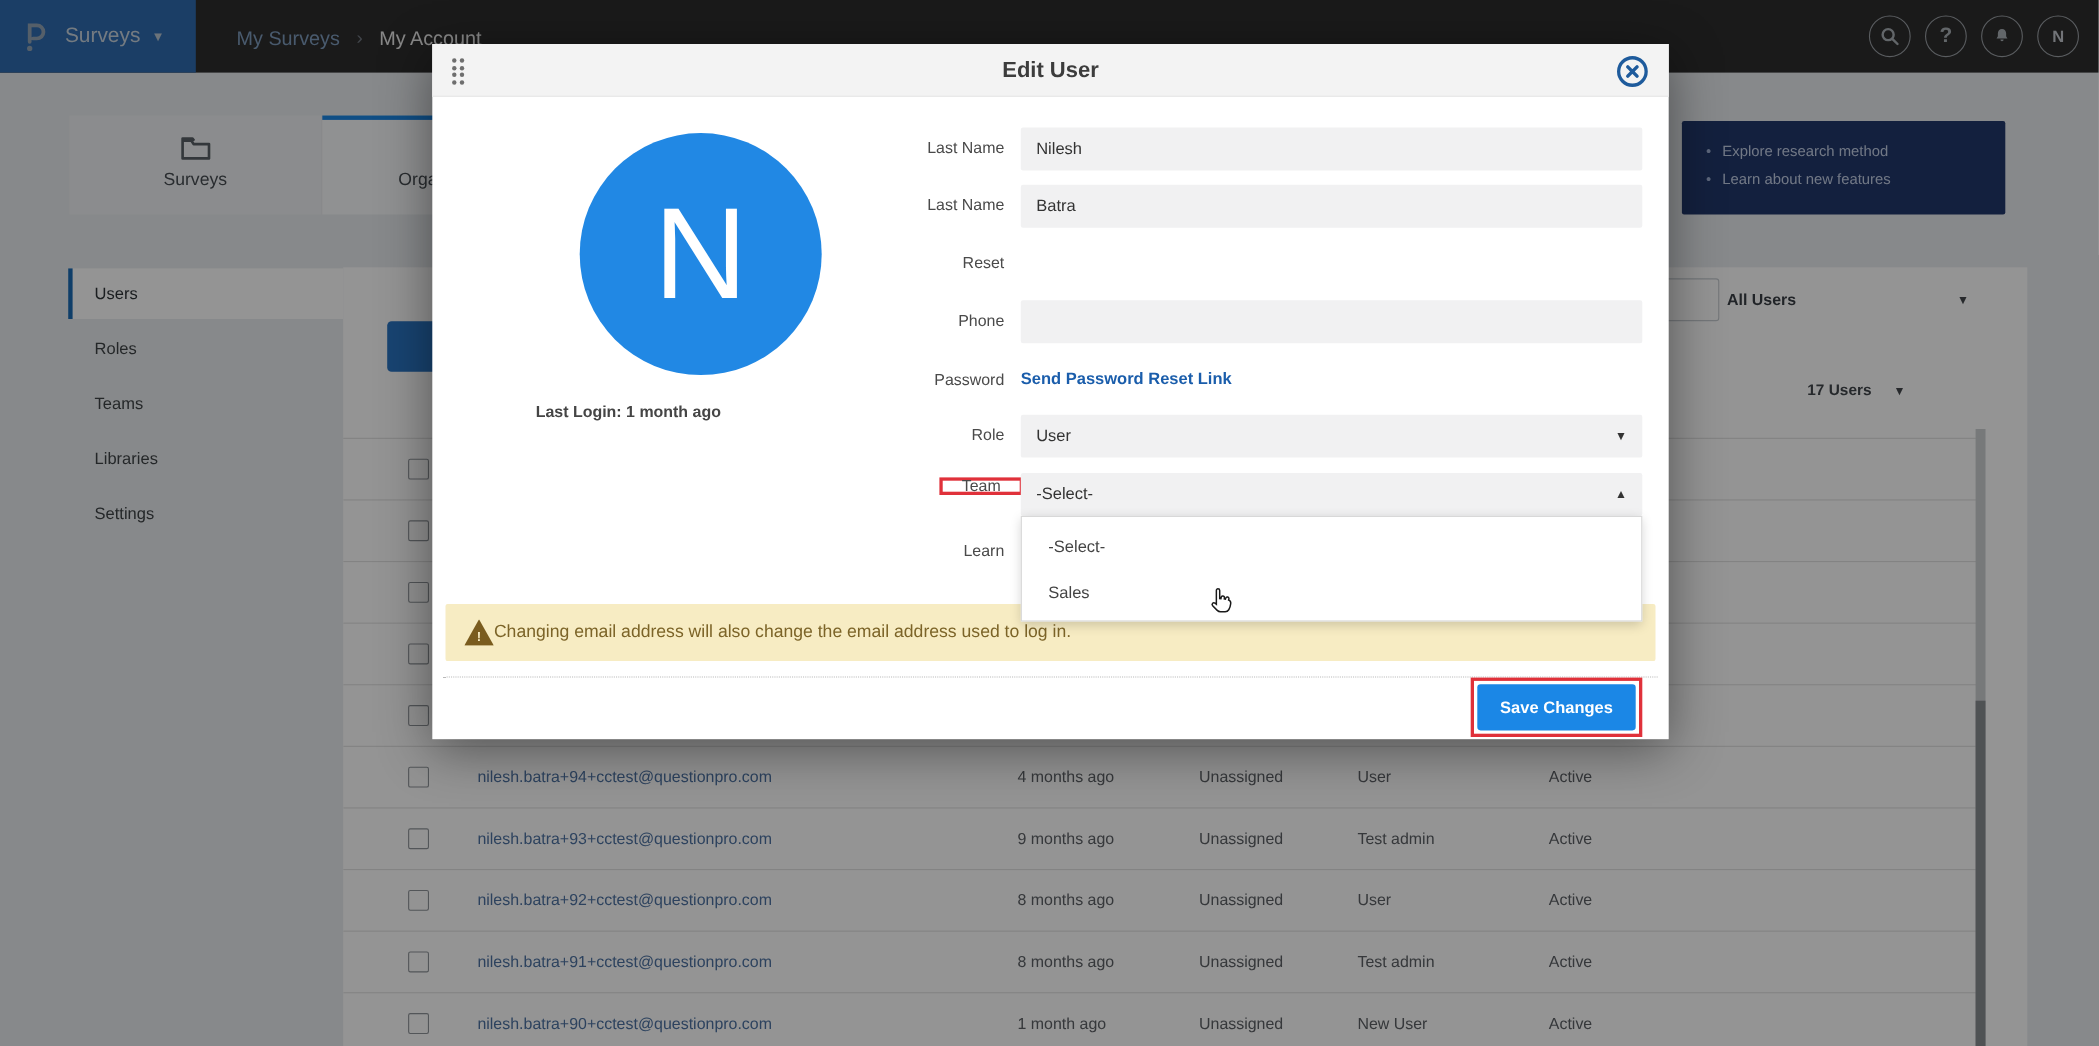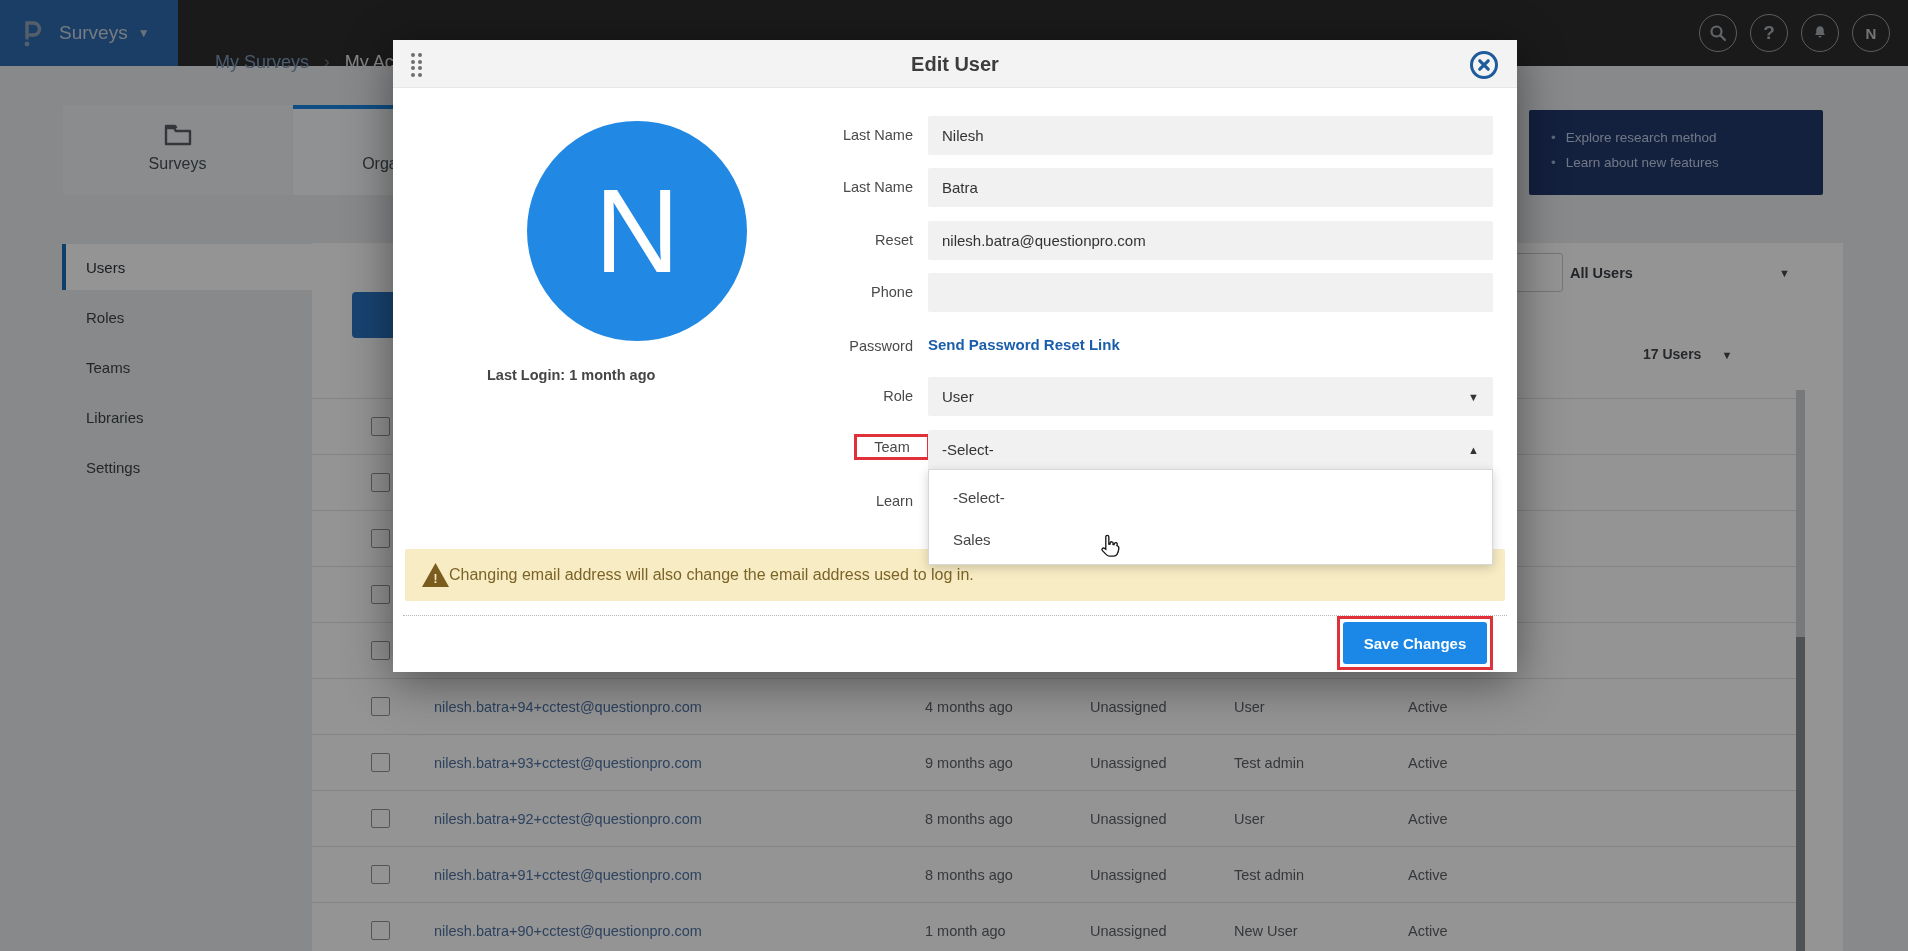--- a/index.html
+++ b/index.html
@@ -5,21 +5,21 @@
   html,body{margin:0;padding:0;}
   body{font-family:"Liberation Sans", sans-serif; background:#555;}
   #stage{position:relative;width:1908px;height:951px;overflow:hidden;background:#e9ecef;}
   
   .navbar{position:absolute;left:0;top:0;width:1908px;height:66px;background:var(--navbar_bg);}
   .logo-box{position:absolute;left:0;top:0;width:178px;height:66px;background:var(--logo_box_blue);
     display:flex;align-items:center;padding-left:20px;box-sizing:border-box;cursor:pointer;}
   .logo-mark{flex:0 0 auto;margin-right:13px;}
   .product-name{font-size:19px;color:#c9d4df;}
   .product-caret{font-size:12px;color:#b9c6d2;margin-left:10px;}
-  .breadcrumb{position:absolute;left:215px;top:0;height:70px;display:flex;align-items:center;font-size:18px;margin-top:27px;}
+  .breadcrumb{position:absolute;left:215px;top:0;height:70px;display:flex;align-items:center;font-size:18px;}
   .crumb-link{color:#7e9cbd;cursor:pointer;}
   .crumb-sep{color:#707780;margin:0 15px;font-size:17px;}
   .crumb-current{color:#e8e8e8;}
   .nav-icons{position:absolute;right:18px;top:14px;display:flex;gap:13px;}
   .nav-circle{width:38px;height:38px;border:1.6px solid #9ba0a6;border-radius:50%;
     display:flex;align-items:center;justify-content:center;box-sizing:border-box;cursor:pointer;color:#aab0b6;}
   .nav-circle.qmark{font-size:19px;font-weight:bold;}
   .nav-circle.avatar-i{font-size:15px;font-weight:bold;color:#c4c9cf;}
   
   .tab{position:absolute;top:105px;height:90px;width:229px;box-sizing:border-box;text-align:center;cursor:pointer;}
@@ -77,21 +77,21 @@
     color:#ffffff;font-size:118px;font-weight:normal;}
   .last-login{position:absolute;left:94px;top:327px;width:300px;
     font-size:14.5px;font-weight:bold;color:#454545;}
   .f-label{position:absolute;left:380px;width:140px;height:39px;line-height:39px;text-align:right;
     font-size:14.5px;color:#4a4a4a;}
   .f-field{position:absolute;left:535px;width:565px;height:39px;background:#f1f1f2;border:none;border-radius:2px;
     box-sizing:border-box;font-size:15px;color:#333;padding:0 14px;font-family:"Liberation Sans",sans-serif;}
   .f-select{display:flex;align-items:center;cursor:pointer;}
   .f-select .caret{margin-left:auto;font-size:11px;color:#333;}
   .pw-link{position:absolute;left:535px;top:296px;font-size:15px;font-weight:bold;color:var(--link_blue);cursor:pointer;}
-  .team-label-hl{position:absolute;left:461px;top:394px;width:76px;height:26px;box-sizing:border-box;
+  .team-label-hl{position:absolute;left:461px;top:394px;width:76px;height:16px;box-sizing:border-box;
     border:3px solid var(--highlight_red);display:flex;align-items:center;justify-content:center;
     font-size:14.5px;color:#4a4a4a;}
   .dropdown{position:absolute;left:535px;top:429px;width:565px;height:96px;background:#fff;
     border:1px solid #d8d8d8;box-shadow:0 3px 10px rgba(0,0,0,0.18);box-sizing:border-box;padding-top:7px;z-index:5;}
   .dd-option{height:42px;line-height:42px;padding-left:24px;font-size:15px;color:#444;cursor:pointer;}
   .warn{position:absolute;left:12px;top:509px;width:1100px;height:52px;background:var(--warning_bg);border-radius:2px;
     display:flex;align-items:center;padding-left:17px;box-sizing:border-box;}
   .warn-tri{width:27px;height:24px;background:#7a5c1e;clip-path:polygon(50% 0,100% 100%,0 100%);
     color:#f7ecc3;font-size:12px;font-weight:bold;text-align:center;line-height:32px;flex:0 0 auto;}
   .warn-text{font-size:16px;color:var(--warning_text);}
@@ -291,21 +291,20 @@
     <div class="avatar-big">N</div>
     <div class="last-login">Last Login: 1 month ago</div>
 
     <div class="f-label" style="top:76px">Last Name</div>
     <input class="f-field" style="top: 76px;" value="Nilesh">
 
     <div class="f-label" style="top:128px">Last Name</div>
     <input class="f-field" style="top: 128px;" value="Batra">
 
     <div class="f-label" style="top:181px">Reset</div>
-    <input class="f-field" style="top: 181px;" value="nilesh.batra@questionpro.com">
 
     <div class="f-label" style="top:233px">Phone</div>
     <input class="f-field" style="top: 233px;" value="">
 
     <div class="f-label" style="top:287px;height:39px">Password</div>
     <a class="pw-link">Send Password Reset Link</a>
 
     <div class="f-label" style="top:337px">Role</div>
     <div class="f-field f-select" style="top:337px">
       <span>User</span>

